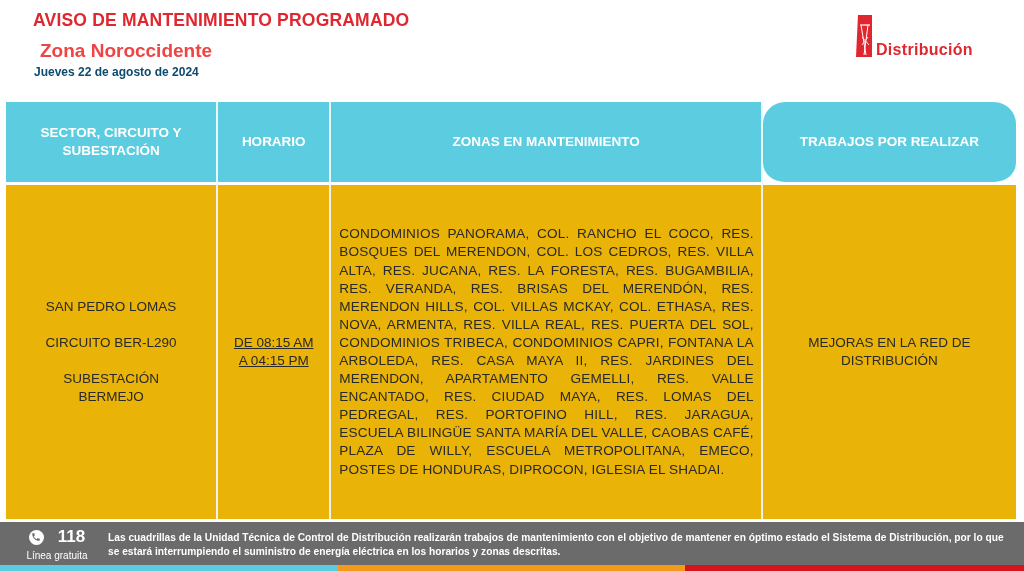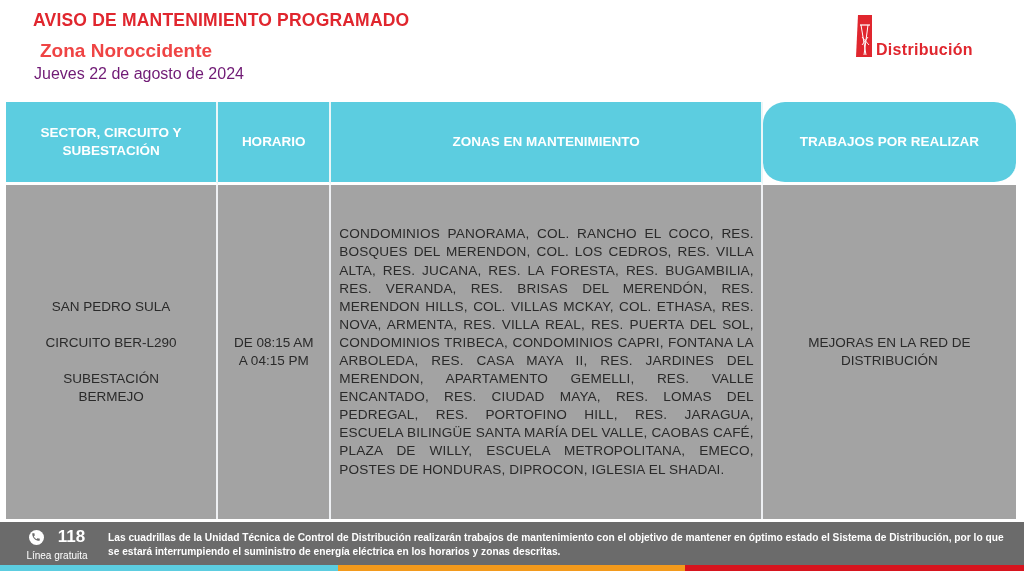--- a/index.html
+++ b/index.html
@@ -9,21 +9,21 @@
   .notice-title {
     position: absolute; left: 33px; top: 10px;
     color: #e0262e; font-size: 17.5px; font-weight: bold; letter-spacing: 0.2px;
   }
   .zone-title {
     position: absolute; left: 40px; top: 40px;
     color: #ef4444; font-size: 19px; font-weight: bold;
   }
   .date-line {
     position: absolute; left: 34px; top: 65px;
-    color: #701a75; font-size: 16px; font-weight: normal;
+    color: #0c4a6e; font-size: 12px; font-weight: bold;
   }
 
   .logo { position: absolute; left: 856px; top: 14px; width: 150px; height: 48px; }
   .logo-mark { position: absolute; left: 0; top: 1px; width: 16px; height: 42px; }
   .logo-enee {
     position: absolute; left: 20px; top: -6px;
     font-size: 30px; font-weight: bold; color: #1a1a1a; letter-spacing: 3px;
   }
   .logo-dist {
     position: absolute; left: 20px; top: 27px;
@@ -34,21 +34,21 @@
     position: absolute; left: 6px; top: 102px; width: 1010px;
     border-collapse: separate; border-spacing: 0;
   }
   .schedule-table th {
     background: #5ccde0; color: #ffffff; font-size: 13.5px; font-weight: bold;
     height: 83px; text-align: center; vertical-align: middle; line-height: 18px;
     border-right: 2px solid #eaf6f8; border-bottom: 3px solid #ffffff; padding: 0 8px;
   }
   .schedule-table th:last-child { border-right: none; border-radius: 22px; }
   .schedule-table td {
-    background: #a3a3a3; color: #2a2a2a; font-size: 13.5px;
+    background: #eab308; color: #2a2a2a; font-size: 13.5px;
     height: 334px; vertical-align: middle; text-align: center;
     border-right: 2px solid #eef0f3; line-height: 18px;
   }
   .schedule-table td:last-child { border-right: none; }
   .c1 { width: 212px; } .c2 { width: 113px; } .c3 { width: 431px; margin-top: 24px; } .c4 { width: 253px; }
 
   .sector-line { display: block; }
   .sector-gap { height: 18px; }
   .zones-text {
     text-align: justify; text-align-last: left; padding: 0 7px 0 8px;
@@ -99,28 +99,28 @@
     <tr>
       <th class="c1">SECTOR, CIRCUITO Y SUBESTACIÓN</th>
       <th class="c2">HORARIO</th>
       <th class="c3">ZONAS EN MANTENIMIENTO</th>
       <th class="c4">TRABAJOS POR REALIZAR</th>
     </tr>
   </thead>
   <tbody>
     <tr>
       <td class="c1">
-        <span class="sector-line">SAN PEDRO SULA</span>
+        <span class="sector-line">SAN PEDRO LOMAS</span>
         <span class="sector-line sector-gap"></span>
         <span class="sector-line">CIRCUITO BER-L290</span>
         <span class="sector-line sector-gap"></span>
         <span class="sector-line" style="padding:0 40px;">SUBESTACIÓN BERMEJO</span>
       </td>
       <td class="c2">
-        <span style="display:block;padding:0 10px;">DE 08:15 AM A 04:15 PM</span>
+        <span style="display:block;padding:0 10px;text-decoration:underline;">DE 08:15 AM A 04:15 PM</span>
       </td>
       <td class="c3">
         <div class="zones-text">CONDOMINIOS PANORAMA, COL. RANCHO EL COCO, RES. BOSQUES DEL MERENDON, COL. LOS CEDROS, RES. VILLA ALTA, RES. JUCANA, RES. LA FORESTA, RES. BUGAMBILIA, RES. VERANDA, RES. BRISAS DEL MERENDÓN, RES. MERENDON HILLS, COL. VILLAS MCKAY, COL. ETHASA, RES. NOVA, ARMENTA, RES. VILLA REAL, RES. PUERTA DEL SOL, CONDOMINIOS TRIBECA, CONDOMINIOS CAPRI, FONTANA LA ARBOLEDA, RES. CASA MAYA II, RES. JARDINES DEL MERENDON, APARTAMENTO GEMELLI, RES. VALLE ENCANTADO, RES. CIUDAD MAYA, RES. LOMAS DEL PEDREGAL, RES. PORTOFINO HILL, RES. JARAGUA, ESCUELA BILINGÜE SANTA MARÍA DEL VALLE, CAOBAS CAFÉ, PLAZA DE WILLY, ESCUELA METROPOLITANA, EMECO, POSTES DE HONDURAS, DIPROCON, IGLESIA EL SHADAI.</div>
       </td>
       <td class="c4">
         <span style="display:block;padding:0 6px;">MEJORAS EN LA RED DE DISTRIBUCIÓN</span>
       </td>
     </tr>
   </tbody>
 </table>

